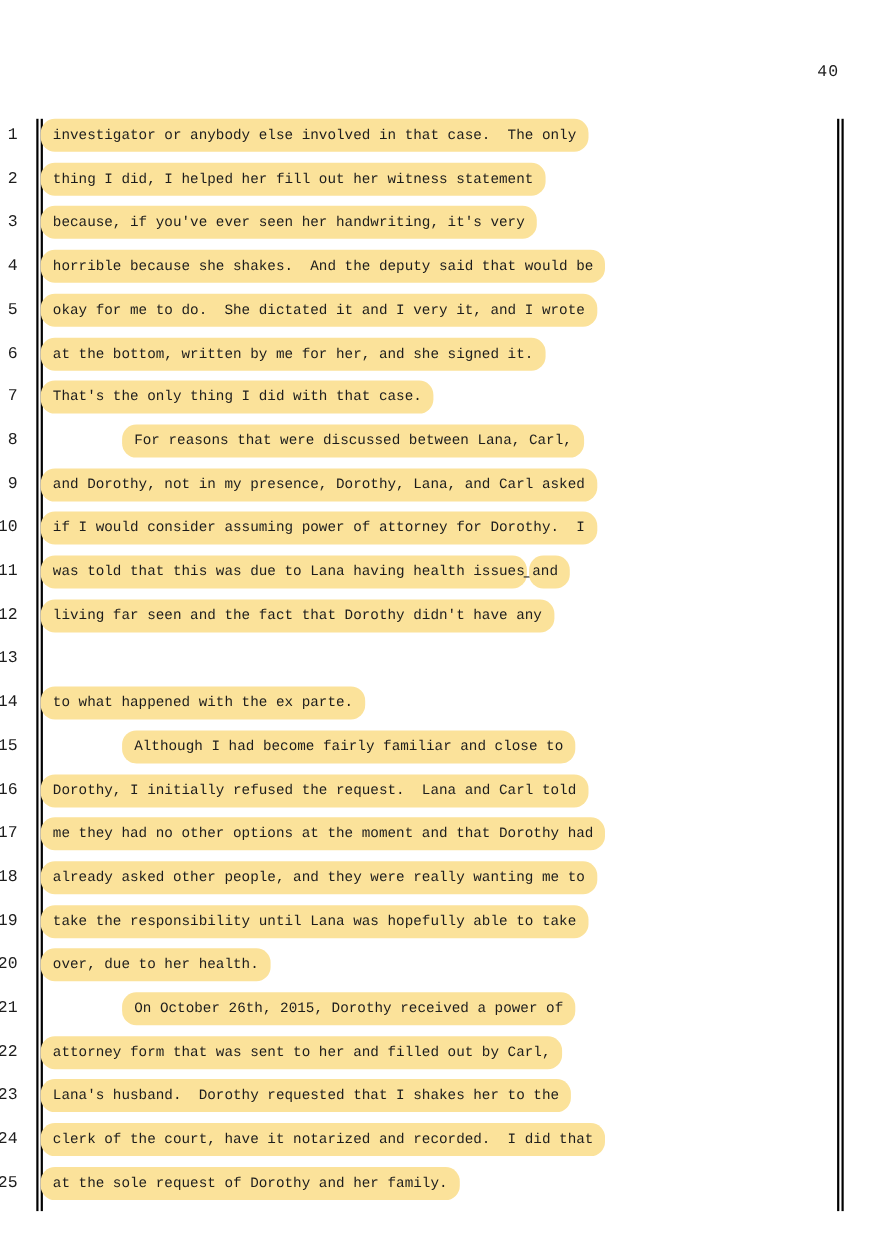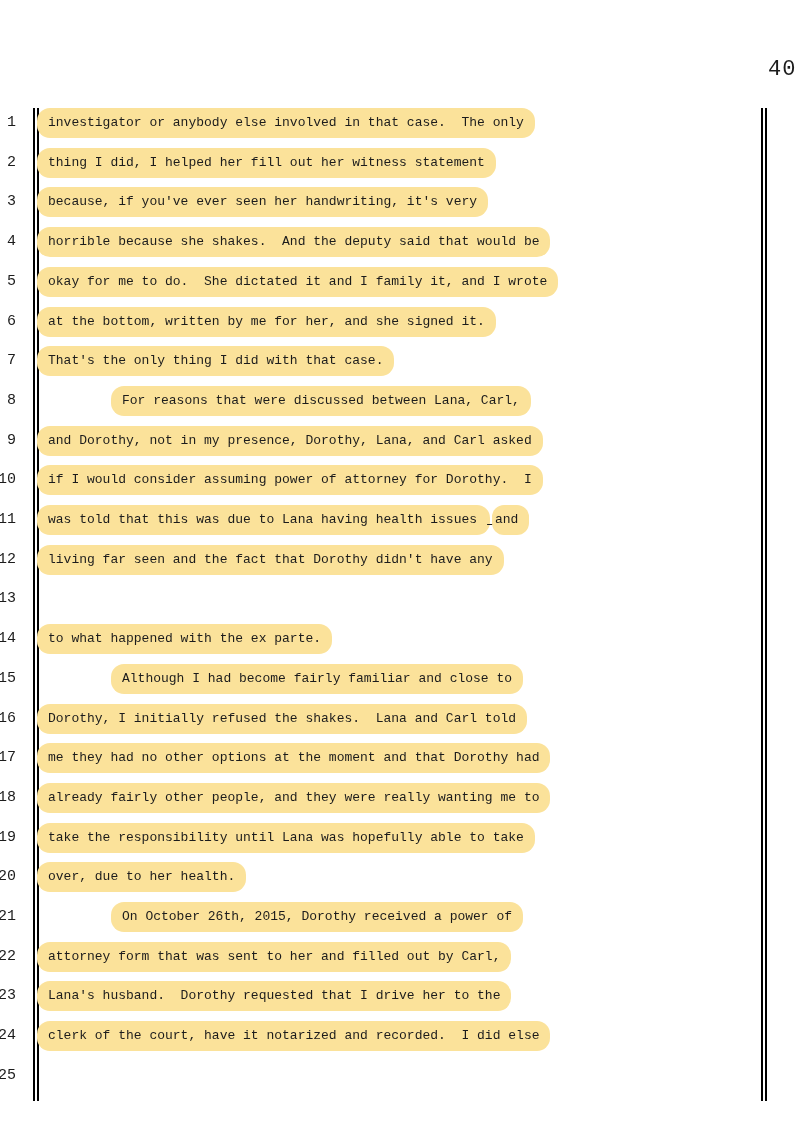--- a/index.html
+++ b/index.html
@@ -11,22 +11,22 @@
     position: relative;
     width: 796px;
     height: 1123px;
     overflow: hidden;
     font-family: "Liberation Mono", "DejaVu Sans Mono", monospace;
     color: #1c1c1c;
   }
   .page-number {
     position: absolute;
     top: 57px;
-    left: 768px;
-    font-size: 22px;
+    left: 743px;
+    font-size: 15px;
     letter-spacing: 1px;
   }
   .rail {
     position: absolute;
     top: 108px;
     height: 993px;
     width: 2px;
     border-left: 2px solid #000;
     border-right: 2px solid #000;
   }
@@ -55,22 +55,22 @@
     text-decoration: underline;
   }
   .hl {
     display: inline-block;
     background: var(--hl, #fbe29a);
     border-radius: 13px;
     line-height: 30px;
     padding: 0 11px;
     margin: 0 -11px;
   }
-  .hl.tight-r { padding-right: 13px; margin-right: -3px; }
-  .hl.tight-l { padding-left: 3px;  margin-left: -3px; border-radius: 12px; }
+  .hl.tight-r { padding-right: 2px; margin-right: -3px; }
+  .hl.tight-l { padding-left: 3px;  margin-left: -3px; }
 </style>
 </head>
 <body style="--hl: #fbe29a; color: rgb(28, 28, 28);">
 
 <div class="page-number">40</div>
 
 <div class="rail left"></div>
 
 <div class="rail right"></div>
 
@@ -86,21 +86,21 @@
     <div class="line" style="top: 187.4px;">
       <span class="lineno">3</span>
       <div class="content"><span class="hl">because, if you've ever seen her handwriting, it's very</span></div>
     </div>
     <div class="line" style="top: 227.1px;">
       <span class="lineno">4</span>
       <div class="content"><span class="hl">horrible because she shakes.  And the deputy said that would be</span></div>
     </div>
     <div class="line" style="top: 266.8px;">
       <span class="lineno">5</span>
-      <div class="content"><span class="hl">okay for me to do.  She dictated it and I family it, and I wrote</span></div>
+      <div class="content"><span class="hl">okay for me to do.  She dictated it and I very it, and I wrote</span></div>
     </div>
     <div class="line" style="top: 306.5px;">
       <span class="lineno">6</span>
       <div class="content"><span class="hl">at the bottom, written by me for her, and she signed it.</span></div>
     </div>
     <div class="line" style="top: 346.2px;">
       <span class="lineno">7</span>
       <div class="content"><span class="hl">That's the only thing I did with that case.</span></div>
     </div>
     <div class="line" style="top: 385.9px;">
@@ -129,50 +129,51 @@
     <div class="line" style="top: 624.1px;">
       <span class="lineno">14</span>
       <div class="content"><span class="hl">to what happened with the ex parte.</span></div>
     </div>
     <div class="line" style="top: 663.8px; border-radius: 14px;">
       <span class="lineno">15</span>
       <div class="content" style="padding-left: 74px;"><span class="hl">Although I had become fairly familiar and close to</span></div>
     </div>
     <div class="line" style="top: 703.5px;">
       <span class="lineno">16</span>
-      <div class="content"><span class="hl">Dorothy, I initially refused the shakes.  Lana and Carl told</span></div>
+      <div class="content"><span class="hl">Dorothy, I initially refused the request.  Lana and Carl told</span></div>
     </div>
     <div class="line" style="top: 743.2px;">
       <span class="lineno">17</span>
       <div class="content"><span class="hl">me they had no other options at the moment and that Dorothy had</span></div>
     </div>
     <div class="line" style="top: 782.9px;">
       <span class="lineno">18</span>
-      <div class="content"><span class="hl">already fairly other people, and they were really wanting me to</span></div>
+      <div class="content"><span class="hl">already asked other people, and they were really wanting me to</span></div>
     </div>
     <div class="line" style="top: 822.6px;">
       <span class="lineno">19</span>
       <div class="content"><span class="hl">take the responsibility until Lana was hopefully able to take</span></div>
     </div>
     <div class="line" style="top: 862.3px;">
       <span class="lineno">20</span>
       <div class="content"><span class="hl">over, due to her health.</span></div>
     </div>
     <div class="line" style="top: 902px;">
       <span class="lineno">21</span>
       <div class="content" style="padding-left: 74px;"><span class="hl">On October 26th, 2015, Dorothy received a power of</span></div>
     </div>
     <div class="line" style="top: 941.7px;">
       <span class="lineno">22</span>
       <div class="content"><span class="hl">attorney form that was sent to her and filled out by Carl,</span></div>
     </div>
     <div class="line" style="top: 981.4px;">
       <span class="lineno">23</span>
-      <div class="content"><span class="hl">Lana's husband.  Dorothy requested that I drive her to the</span></div>
+      <div class="content"><span class="hl">Lana's husband.  Dorothy requested that I shakes her to the</span></div>
     </div>
     <div class="line" style="top: 1021.1px;">
       <span class="lineno">24</span>
-      <div class="content"><span class="hl">clerk of the court, have it notarized and recorded.  I did else</span></div>
+      <div class="content"><span class="hl">clerk of the court, have it notarized and recorded.  I did that</span></div>
     </div>
     <div class="line" style="top: 1060.8px;">
       <span class="lineno">25</span>
+      <div class="content"><span class="hl">at the sole request of Dorothy and her family.</span></div>
     </div>
   </div>
 
 </body></html>

